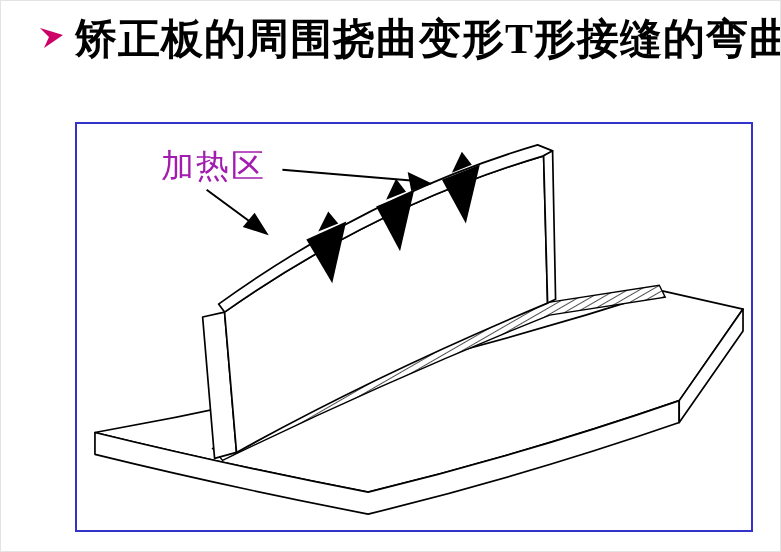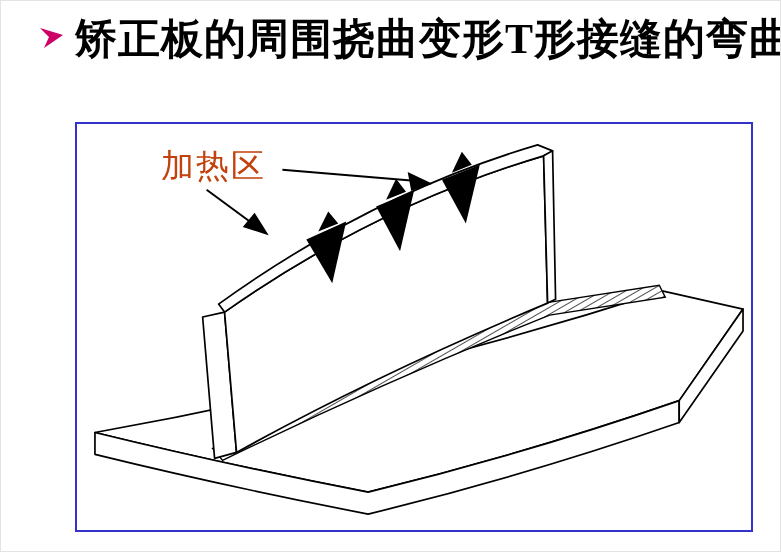--- a/index.html
+++ b/index.html
@@ -26,21 +26,21 @@
   .diagram-box{
     position:absolute;left:74px;top:121px;
     width:678px;height:410px;
     border:2px solid #3333cc;
     box-sizing:border-box;
     background:#fff;
   }
   .diagram-box svg{position:absolute;left:0;top:0;}
   .heat-label{
     position:absolute;left:84px;top:20px;
-    font-size:33px;color:#c2410c;font-weight:normal;
+    font-size:33px;color:#a21caf;font-weight:normal;
     letter-spacing:2px;white-space:nowrap;
   }
 </style>
 </head>
 <body>
 
 <div class="slide">
 
   <div class="bullet">
     <svg width="28" height="28" viewBox="0 0 28 28">

